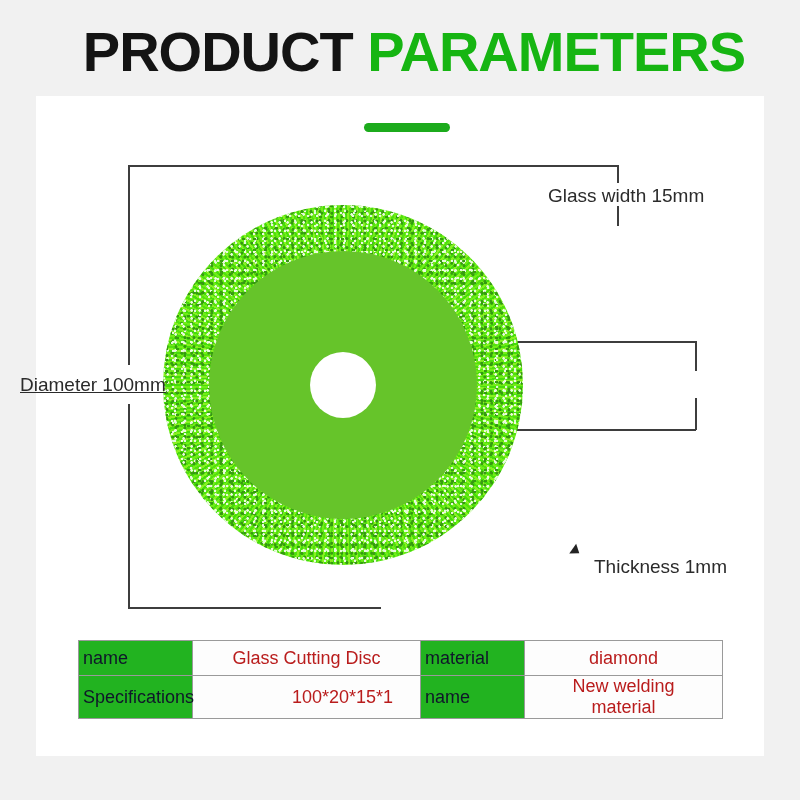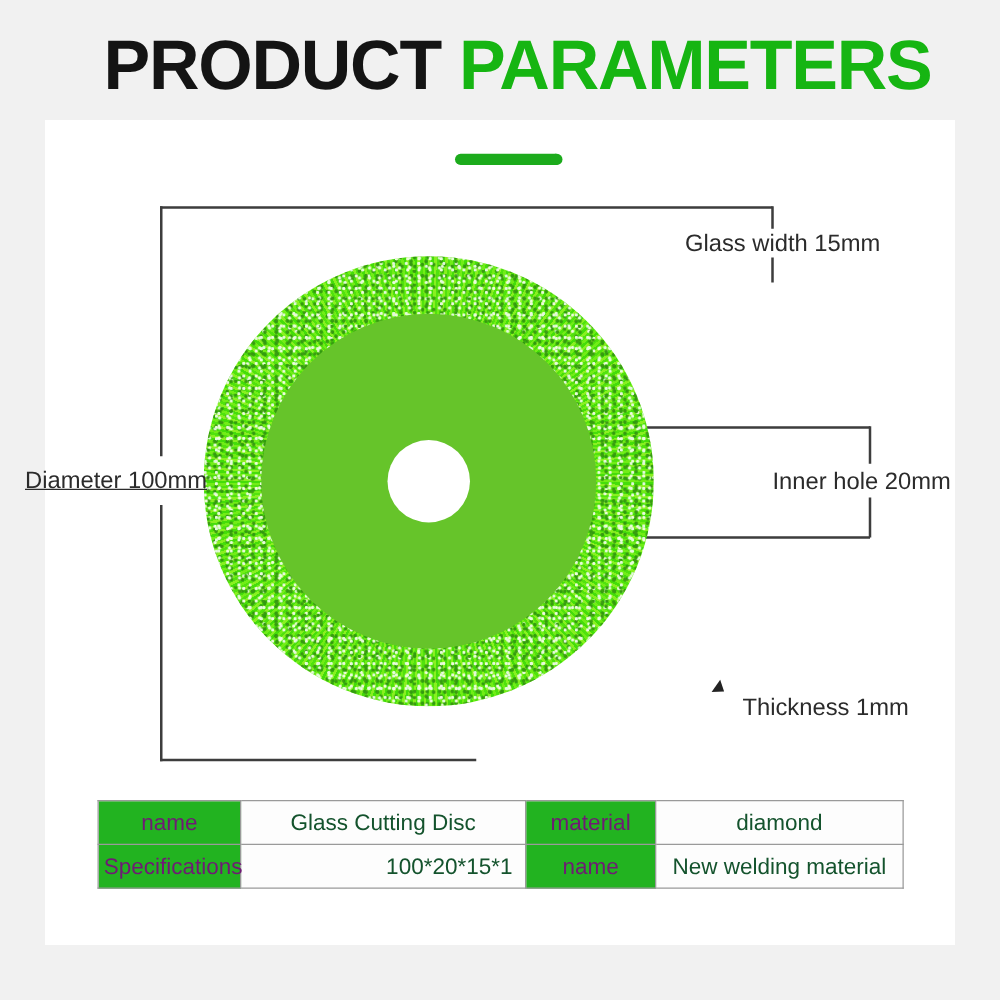--- a/index.html
+++ b/index.html
@@ -156,28 +156,28 @@
     left: 78px;
     top: 640px;
     width: 644px;
     border-collapse: collapse;
     table-layout: fixed;
   }
   .tbl td {
     border: 1.4px solid #9a9a9a;
     height: 34px;
     font-size: 18px;
-    color: #14532d;
-    padding: 0 10px;
+    color: #b91c1c;
+    padding: 0 27px;
     background: #fdfdfd;
   }
   .tbl td.k {
     background: #22b320;
-    color: #701a75;
-    text-align: center;
+    color: #0f172a;
+    text-align: left;
     padding: 0 4px;
   }
   .tbl td.v { text-align: center; }
   .tbl td.v-left { text-align: right; padding-left: 14px; }
   .c1 { width: 114px; }
   .c2 { width: 228px; }
   .c3 { width: 104px; }
   .c4 { width: 198px; }
 </style>
 </head>
@@ -211,21 +211,20 @@
     <div class="disc-outer"></div>
     <div class="disc-speckle"></div>
     <div class="disc-inner"></div>
     <div class="disc-hole"></div>
   </div>
 
   <div class="tri"></div>
 
   <div class="lbl lbl-diameter">Diameter 100mm</div>
   <div class="lbl lbl-sand">Glass width 15mm</div>
-  <div class="lbl lbl-hole">Inner hole 20mm</div>
   <div class="lbl lbl-thick">Thickness 1mm</div>
 
   <table class="tbl">
     <colgroup>
       <col class="c1">
         <col class="c2">
         <col class="c3">
         <col class="c4">
     </colgroup>
     <tbody>

